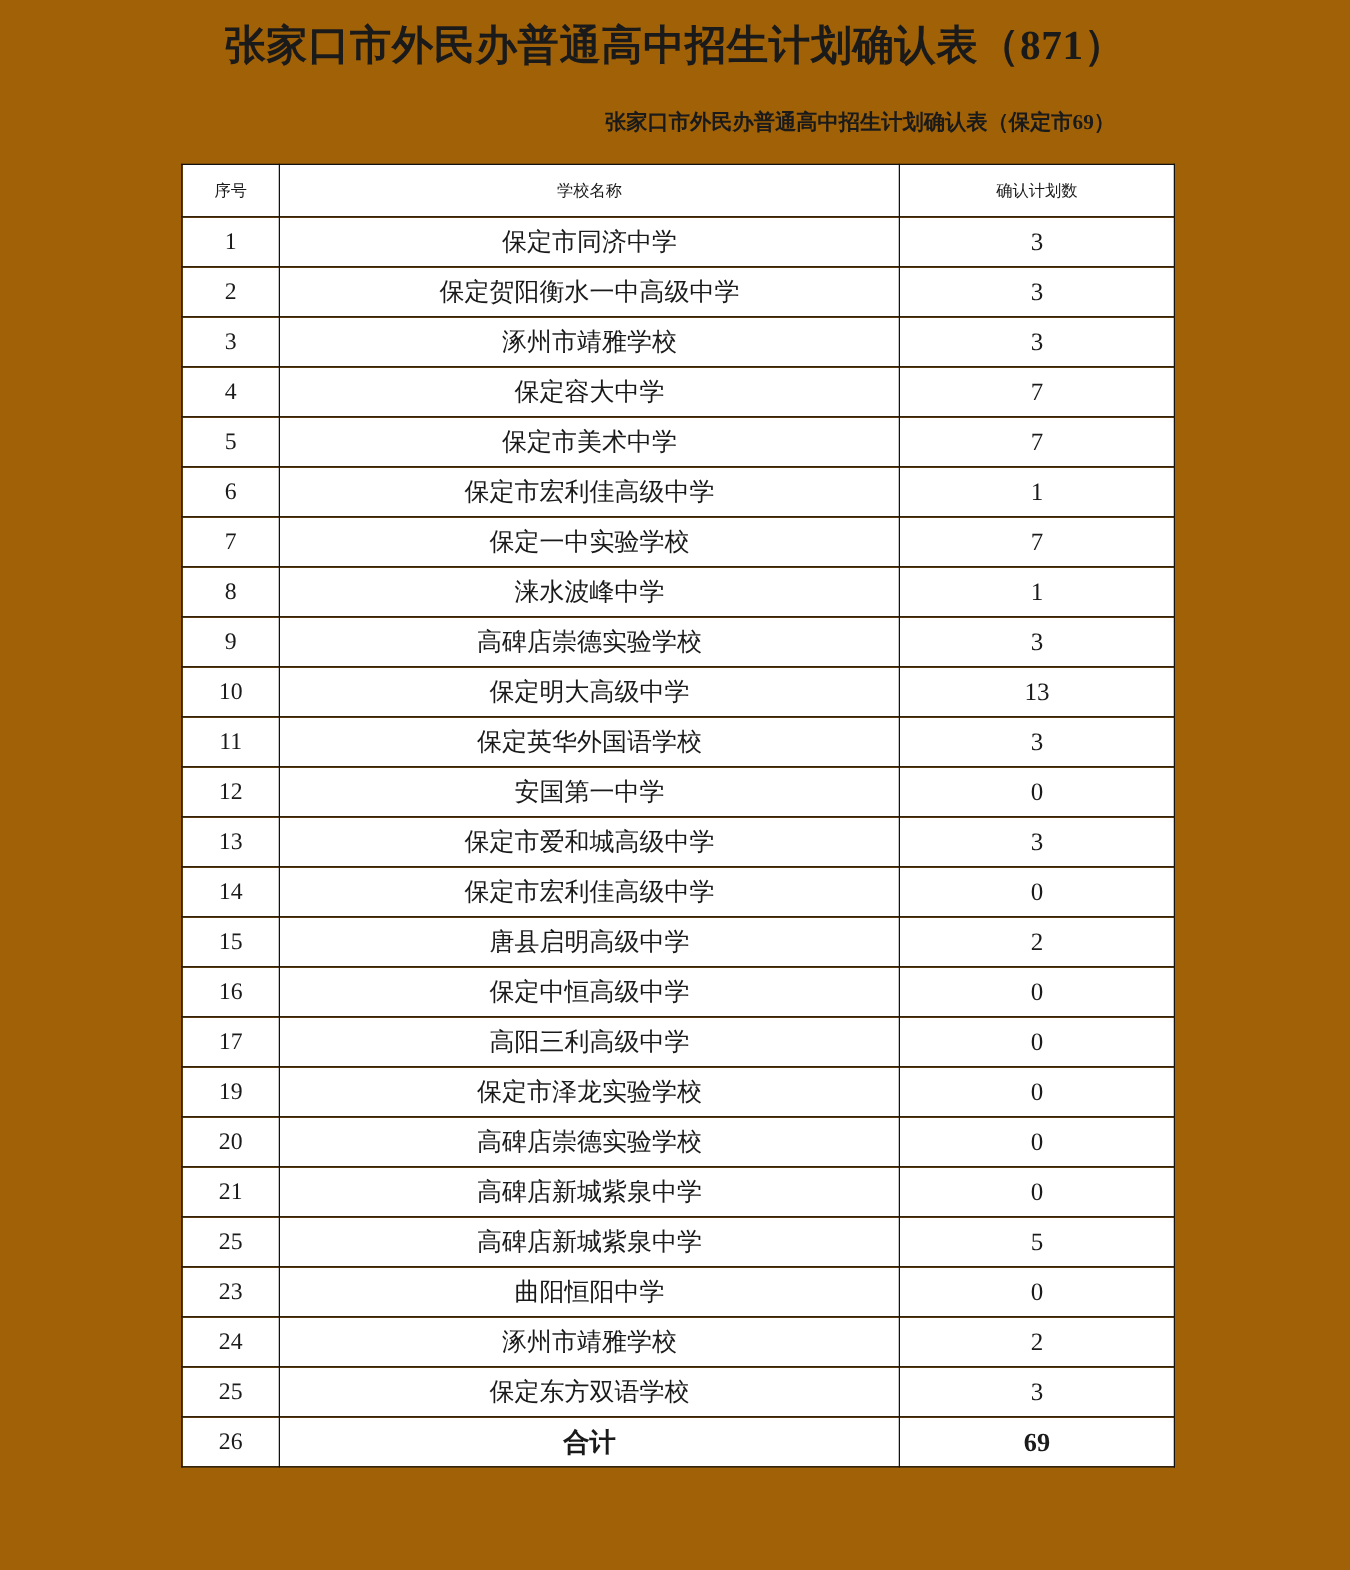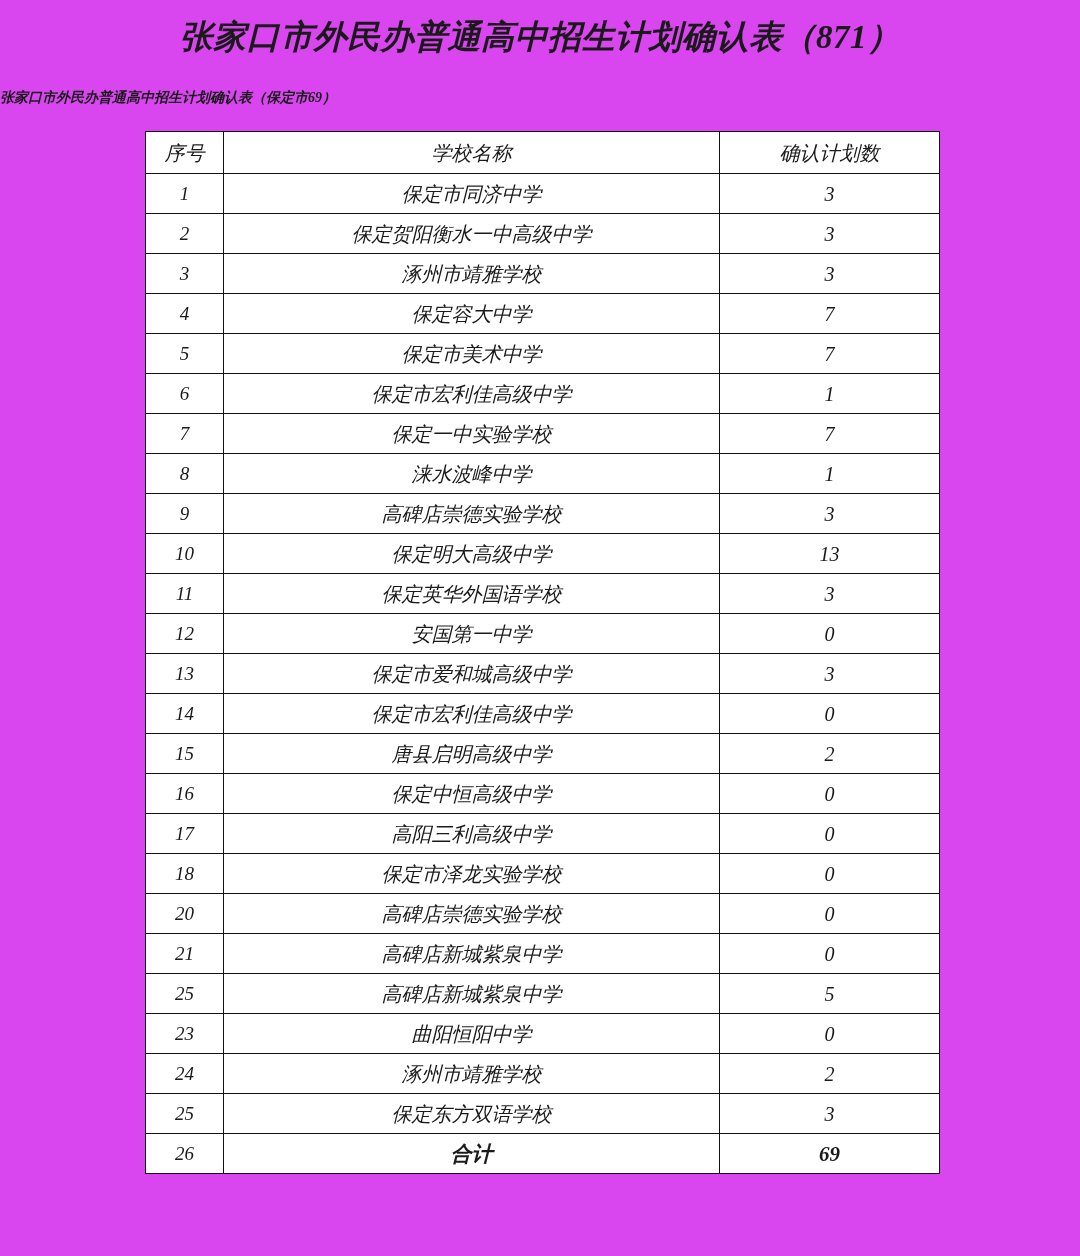--- a/index.html
+++ b/index.html
@@ -11,42 +11,41 @@
     width: 1080px;
     height: 1256px;
     font-family: "Liberation Serif", "DejaVu Serif", serif;
     color: #1a1a1a;
     overflow: hidden;
   }
   .page {
     width: 1080px;
     height: 1256px;
     position: relative;
-    background: #d946ef;
-    font-style: italic;
+    background: #a16207;
   }
   .main-title {
     position: absolute;
     top: 14px;
     left: 0;
     width: 1080px;
     text-align: center;
     font-size: 33px;
     font-weight: bold;
     letter-spacing: 0.5px;
     line-height: 46px;
     white-space: nowrap;
   }
   .sub-title {
     position: absolute;
     top: 82px;
     left: 0;
     width: 892px;
-    text-align: left;
-    font-size: 14px;
+    text-align: right;
+    font-size: 17px;
     font-weight: bold;
     line-height: 32px;
     white-space: nowrap;
   }
   .table-wrap {
     position: absolute;
     top: 131px;
     left: 145px;
     width: 794px;
   }
@@ -68,21 +67,21 @@
     vertical-align: middle;
     font-size: 20px;
     line-height: 22px;
     font-weight: normal;
     background: #ffffff;
     white-space: nowrap;
     overflow: hidden;
   }
   table.plan-table thead th {
     height: 41px;
-    font-size: 20px;
+    font-size: 13px;
   }
   table.plan-table tr.total-row td.cell-name,
   table.plan-table tr.total-row td.cell-count {
     font-weight: bold;
     font-size: 21px;
   }
   table.plan-table td.cell-seq {
     font-size: 19px;
   }
 </style>
@@ -189,21 +188,21 @@
             <td class="cell-seq">16</td>
             <td class="cell-name">保定中恒高级中学</td>
             <td class="cell-count">0</td>
           </tr>
           <tr>
             <td class="cell-seq">17</td>
             <td class="cell-name">高阳三利高级中学</td>
             <td class="cell-count">0</td>
           </tr>
           <tr>
-            <td class="cell-seq">18</td>
+            <td class="cell-seq">19</td>
             <td class="cell-name">保定市泽龙实验学校</td>
             <td class="cell-count">0</td>
           </tr>
           <tr>
             <td class="cell-seq">20</td>
             <td class="cell-name">高碑店崇德实验学校</td>
             <td class="cell-count">0</td>
           </tr>
           <tr>
             <td class="cell-seq">21</td>

